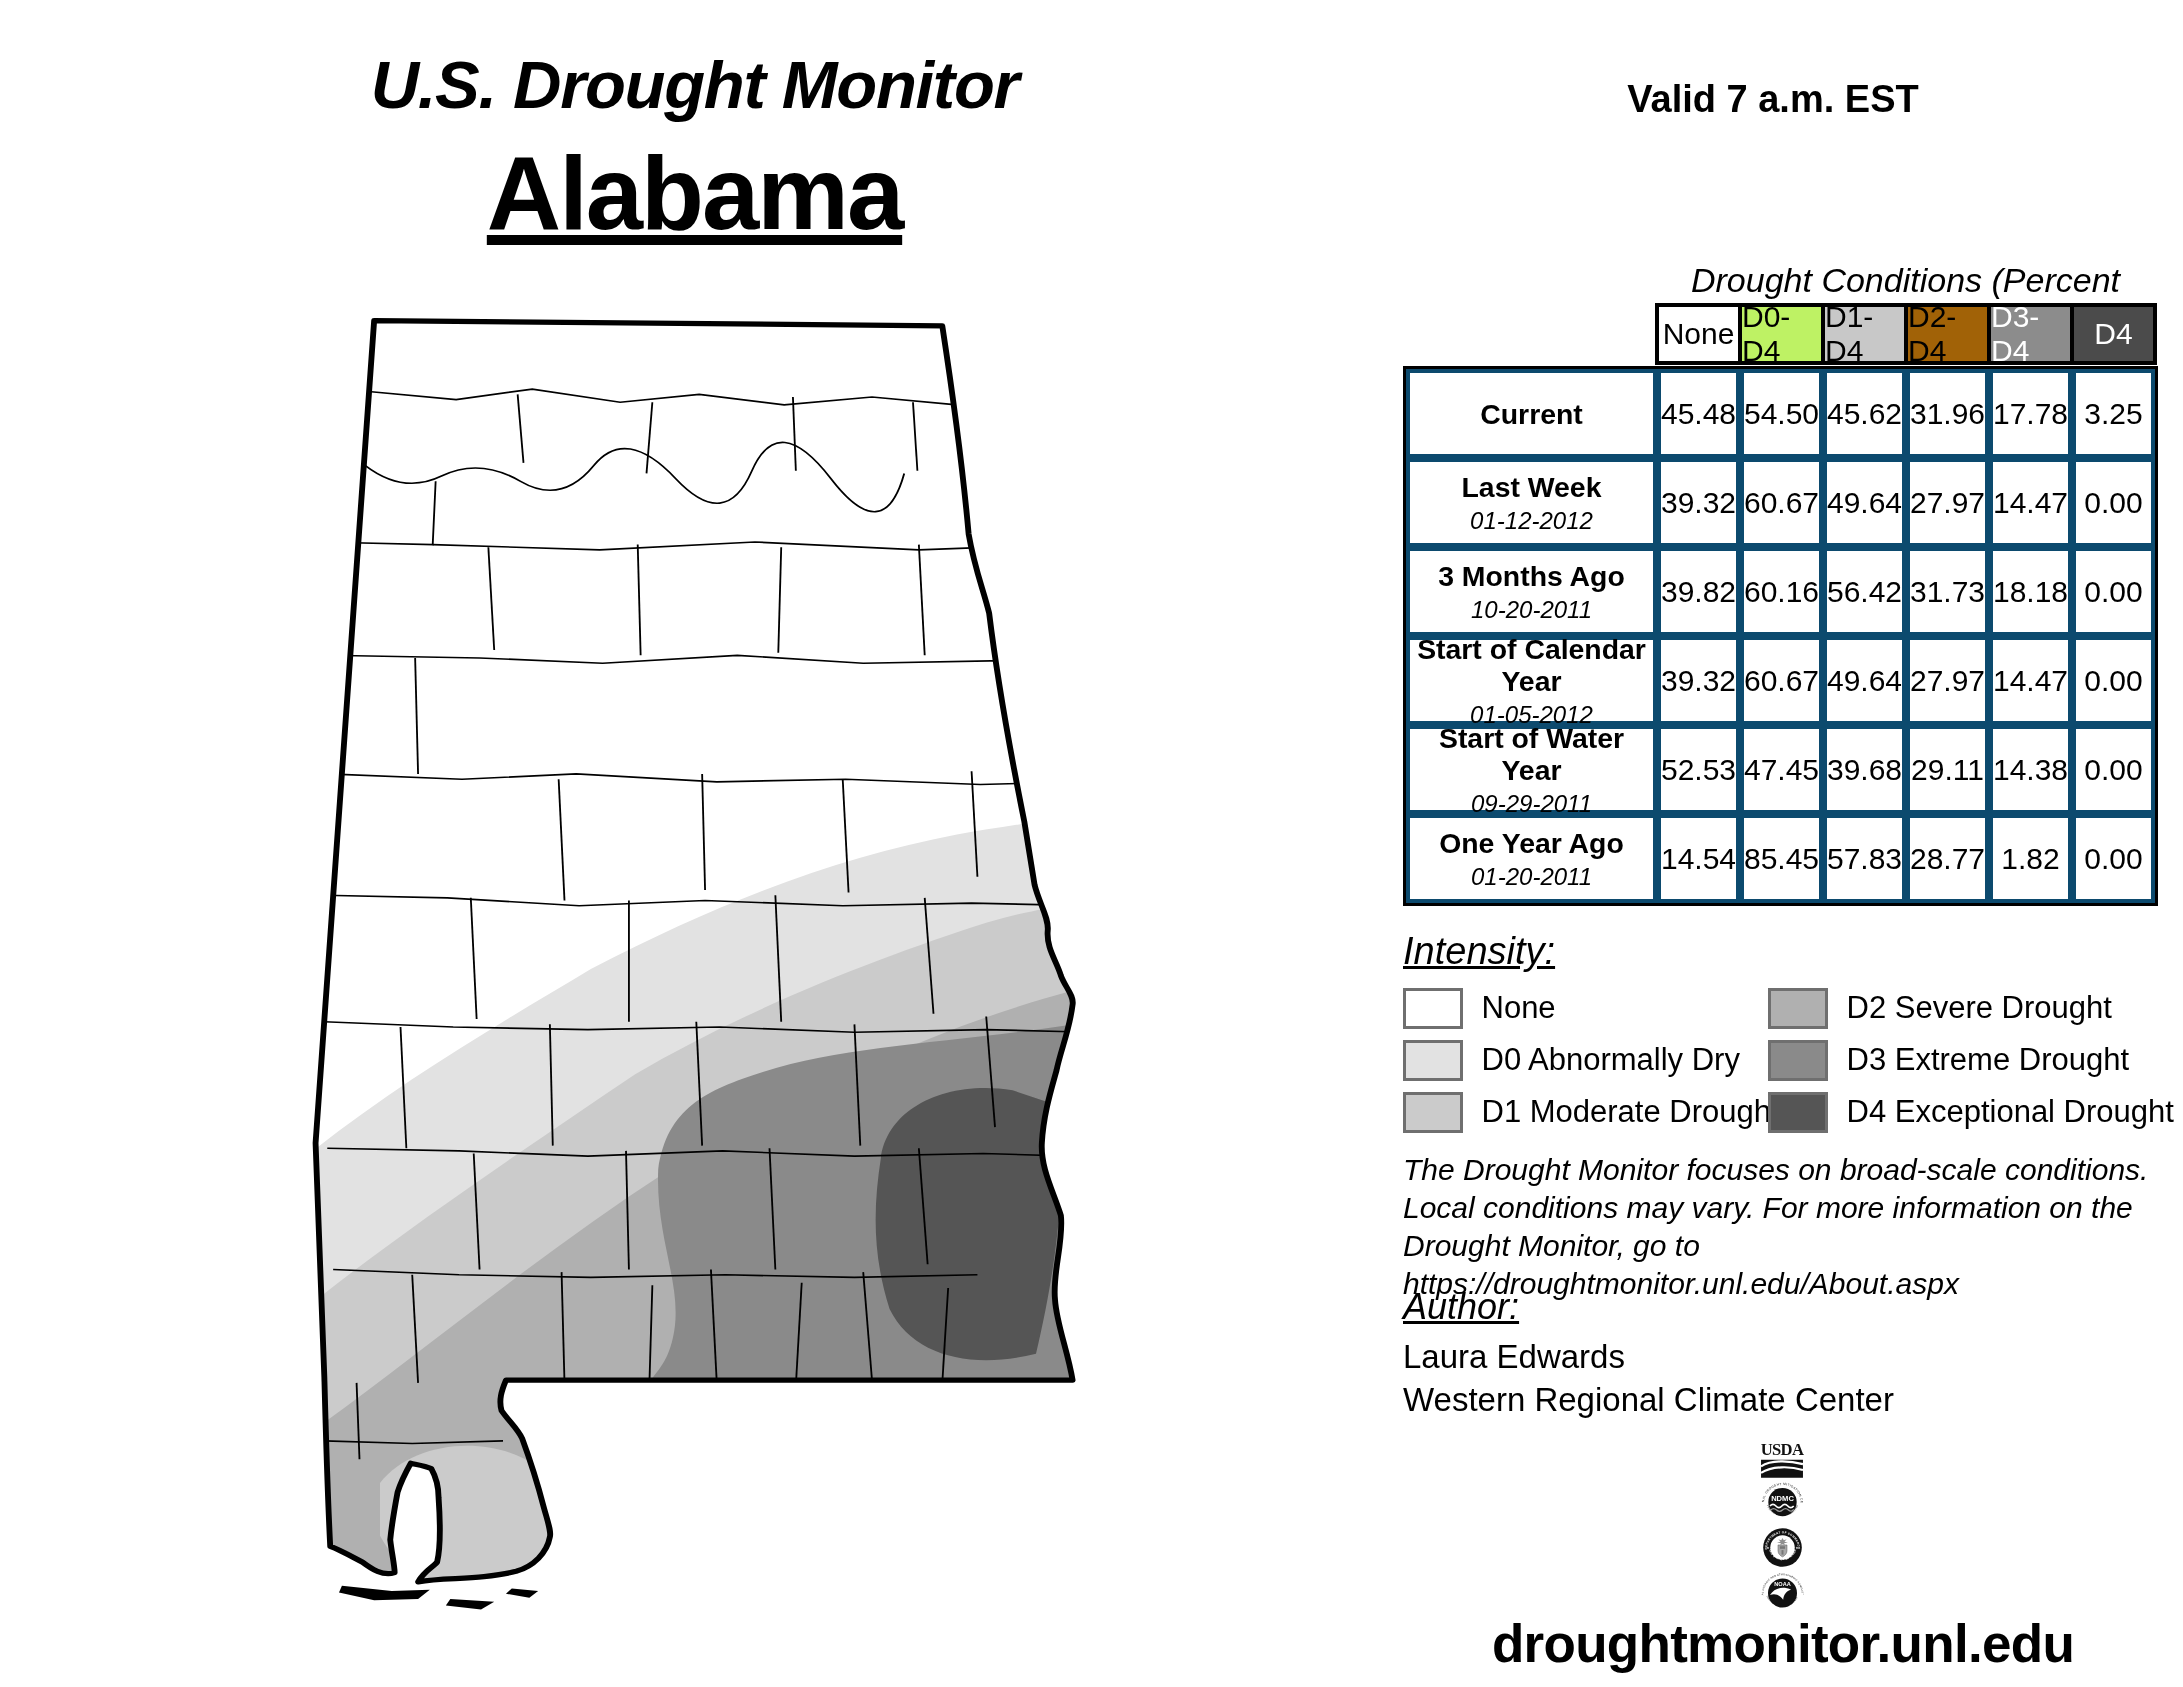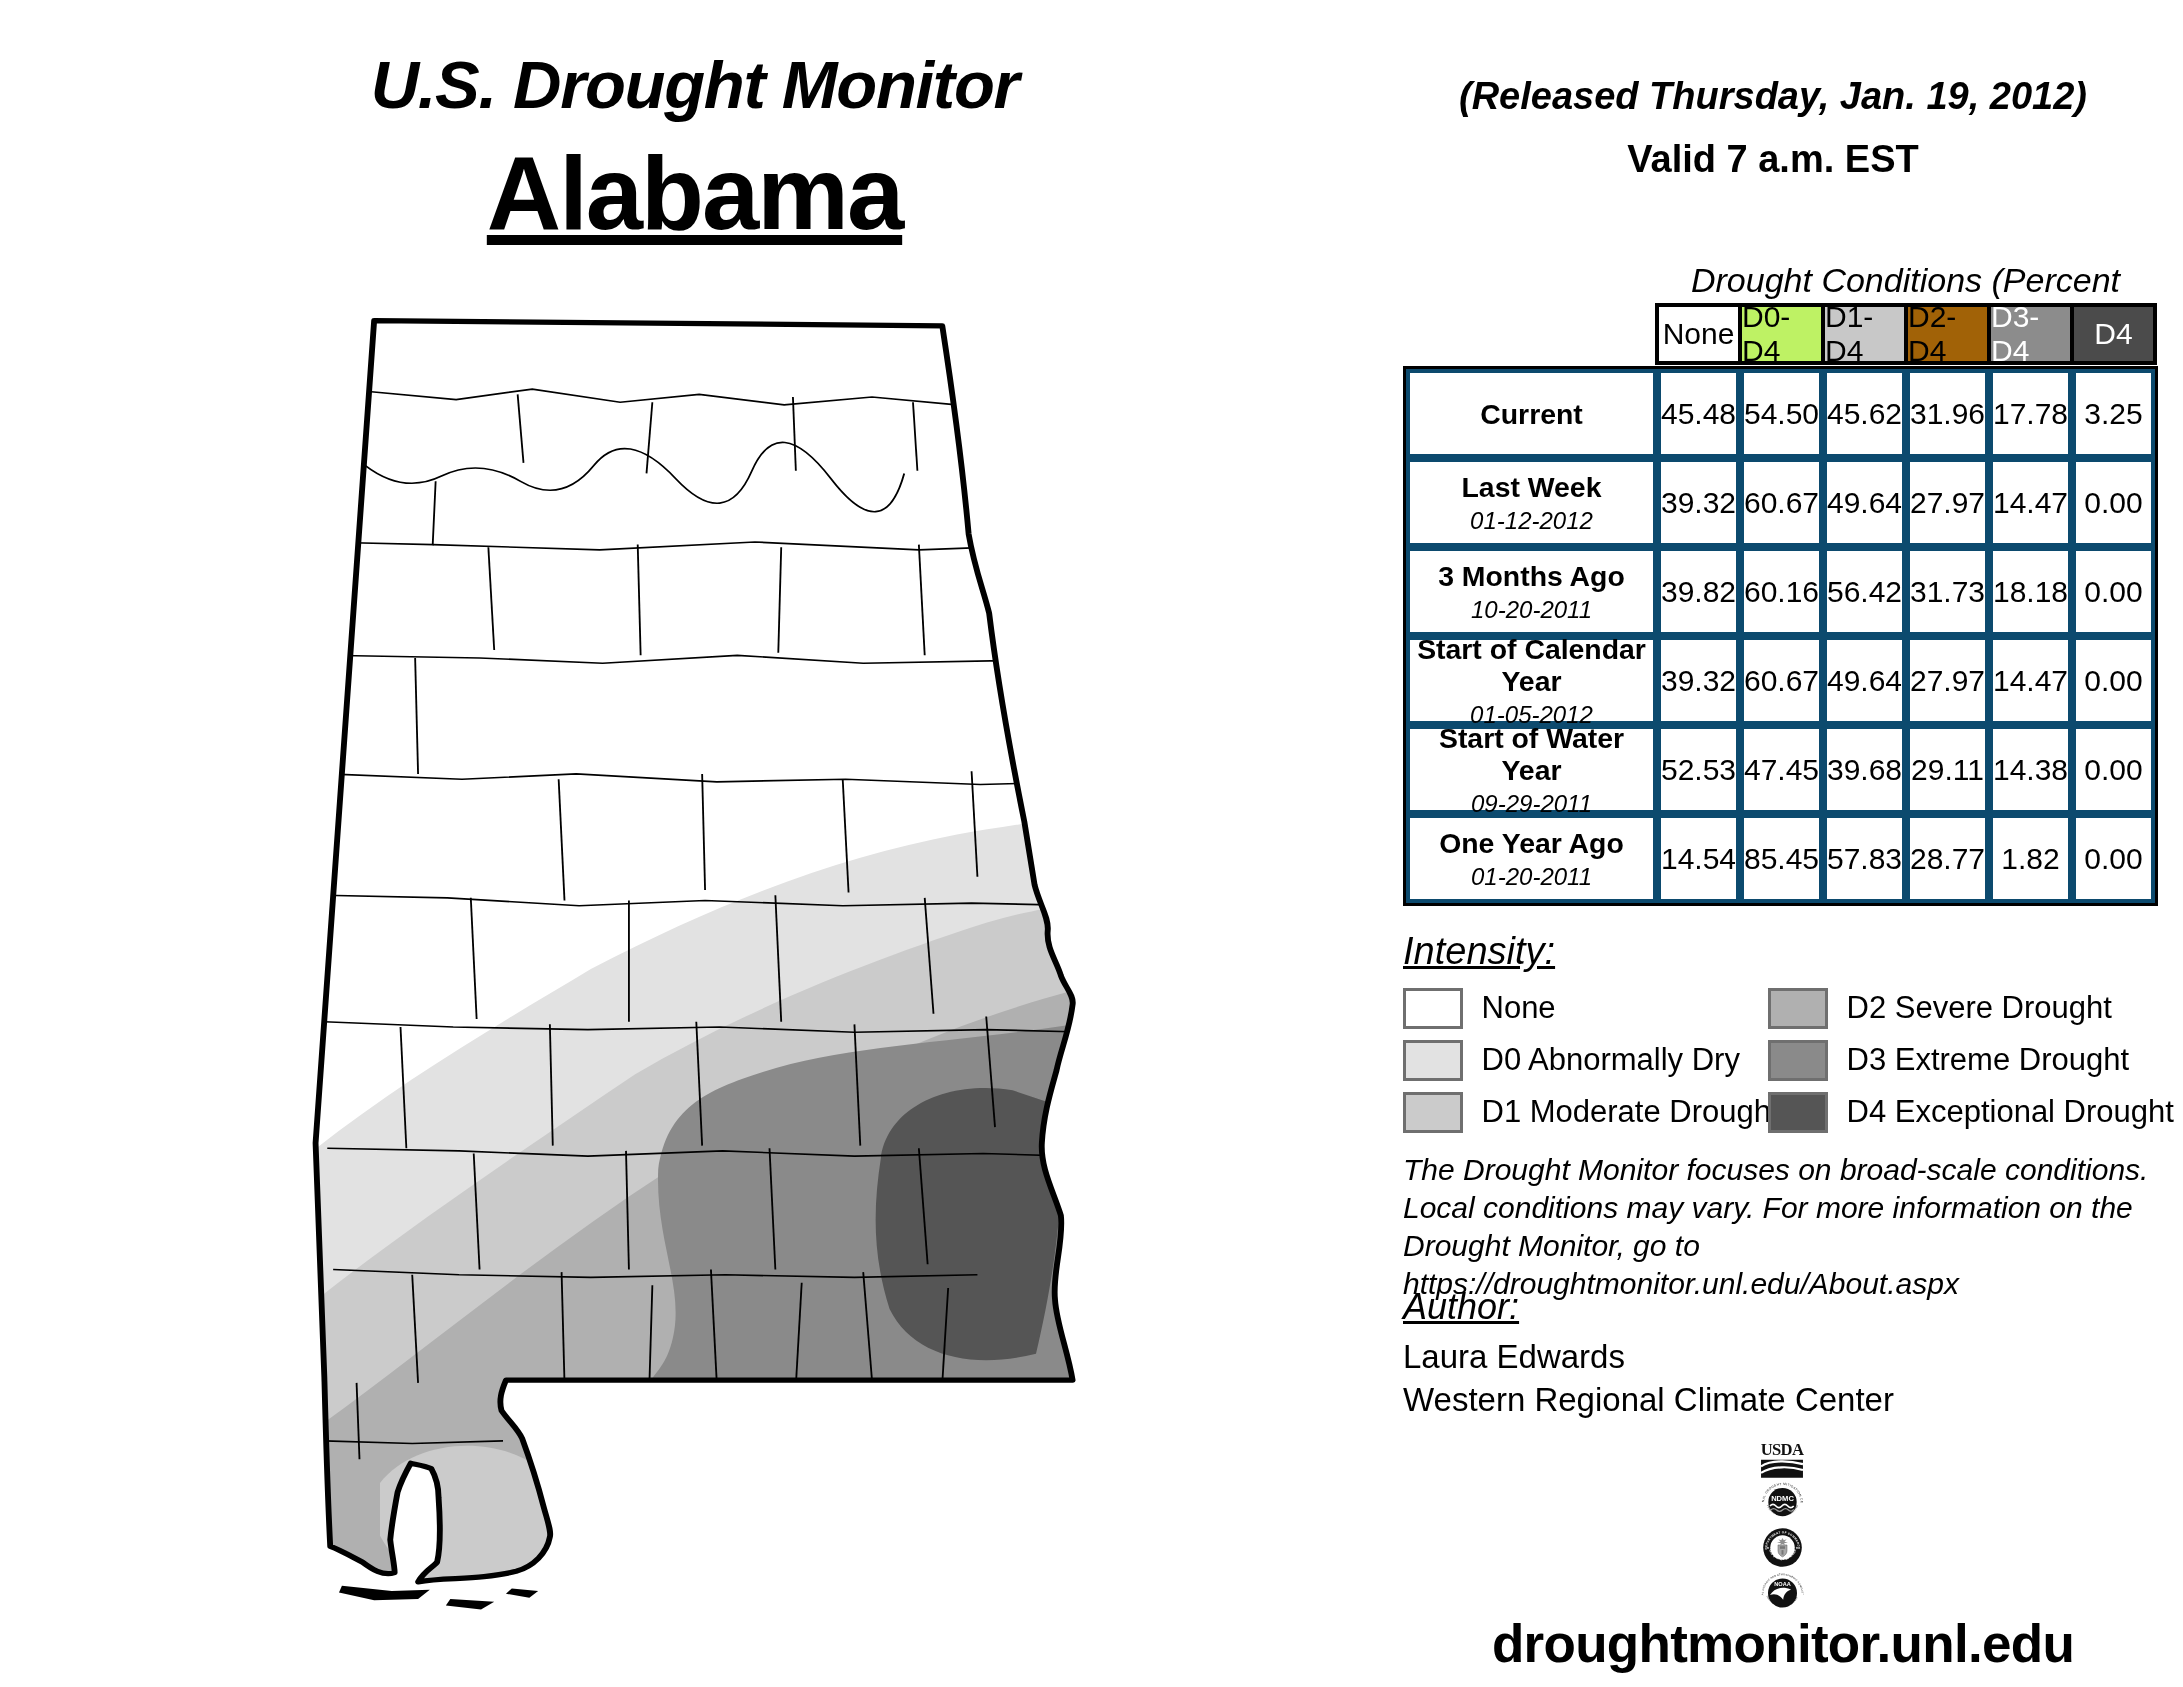--- a/index.html
+++ b/index.html
@@ -176,21 +176,20 @@
            C20,895 19,852 18,810 C16,751 14,692 12,632 Z"></path>
 
   <g fill="#000">
     <path d="M30,968 l34,4 l26,-1 l-8,7 l-30,1 l-24,-6 Z"></path>
     <path d="M104,978 l30,2 l-9,6 l-24,-3 Z"></path>
     <path d="M146,970 l18,2 l-6,5 l-16,-3 Z"></path>
   </g>
 </svg>
 
 <div class="abs date-block">
-  <div class="date-released">(Released Thursday, Jan. 19, 2012)</div>
   <div class="date-valid">Valid 7 a.m. EST</div>
 </div>
 
 <div class="abs table-caption">Drought Conditions (Percent Area)</div>
 
 <div class="abs dm-header">
   <div class="hcell" style="background-color: rgb(255, 255, 255);">None</div>
   <div class="hcell" style="background-color: #bef264;">D0-D4</div>
   <div class="hcell" style="background-color: rgb(200, 200, 200);">D1-D4</div>
   <div class="hcell" style="background-color: #a16207;">D2-D4</div>

